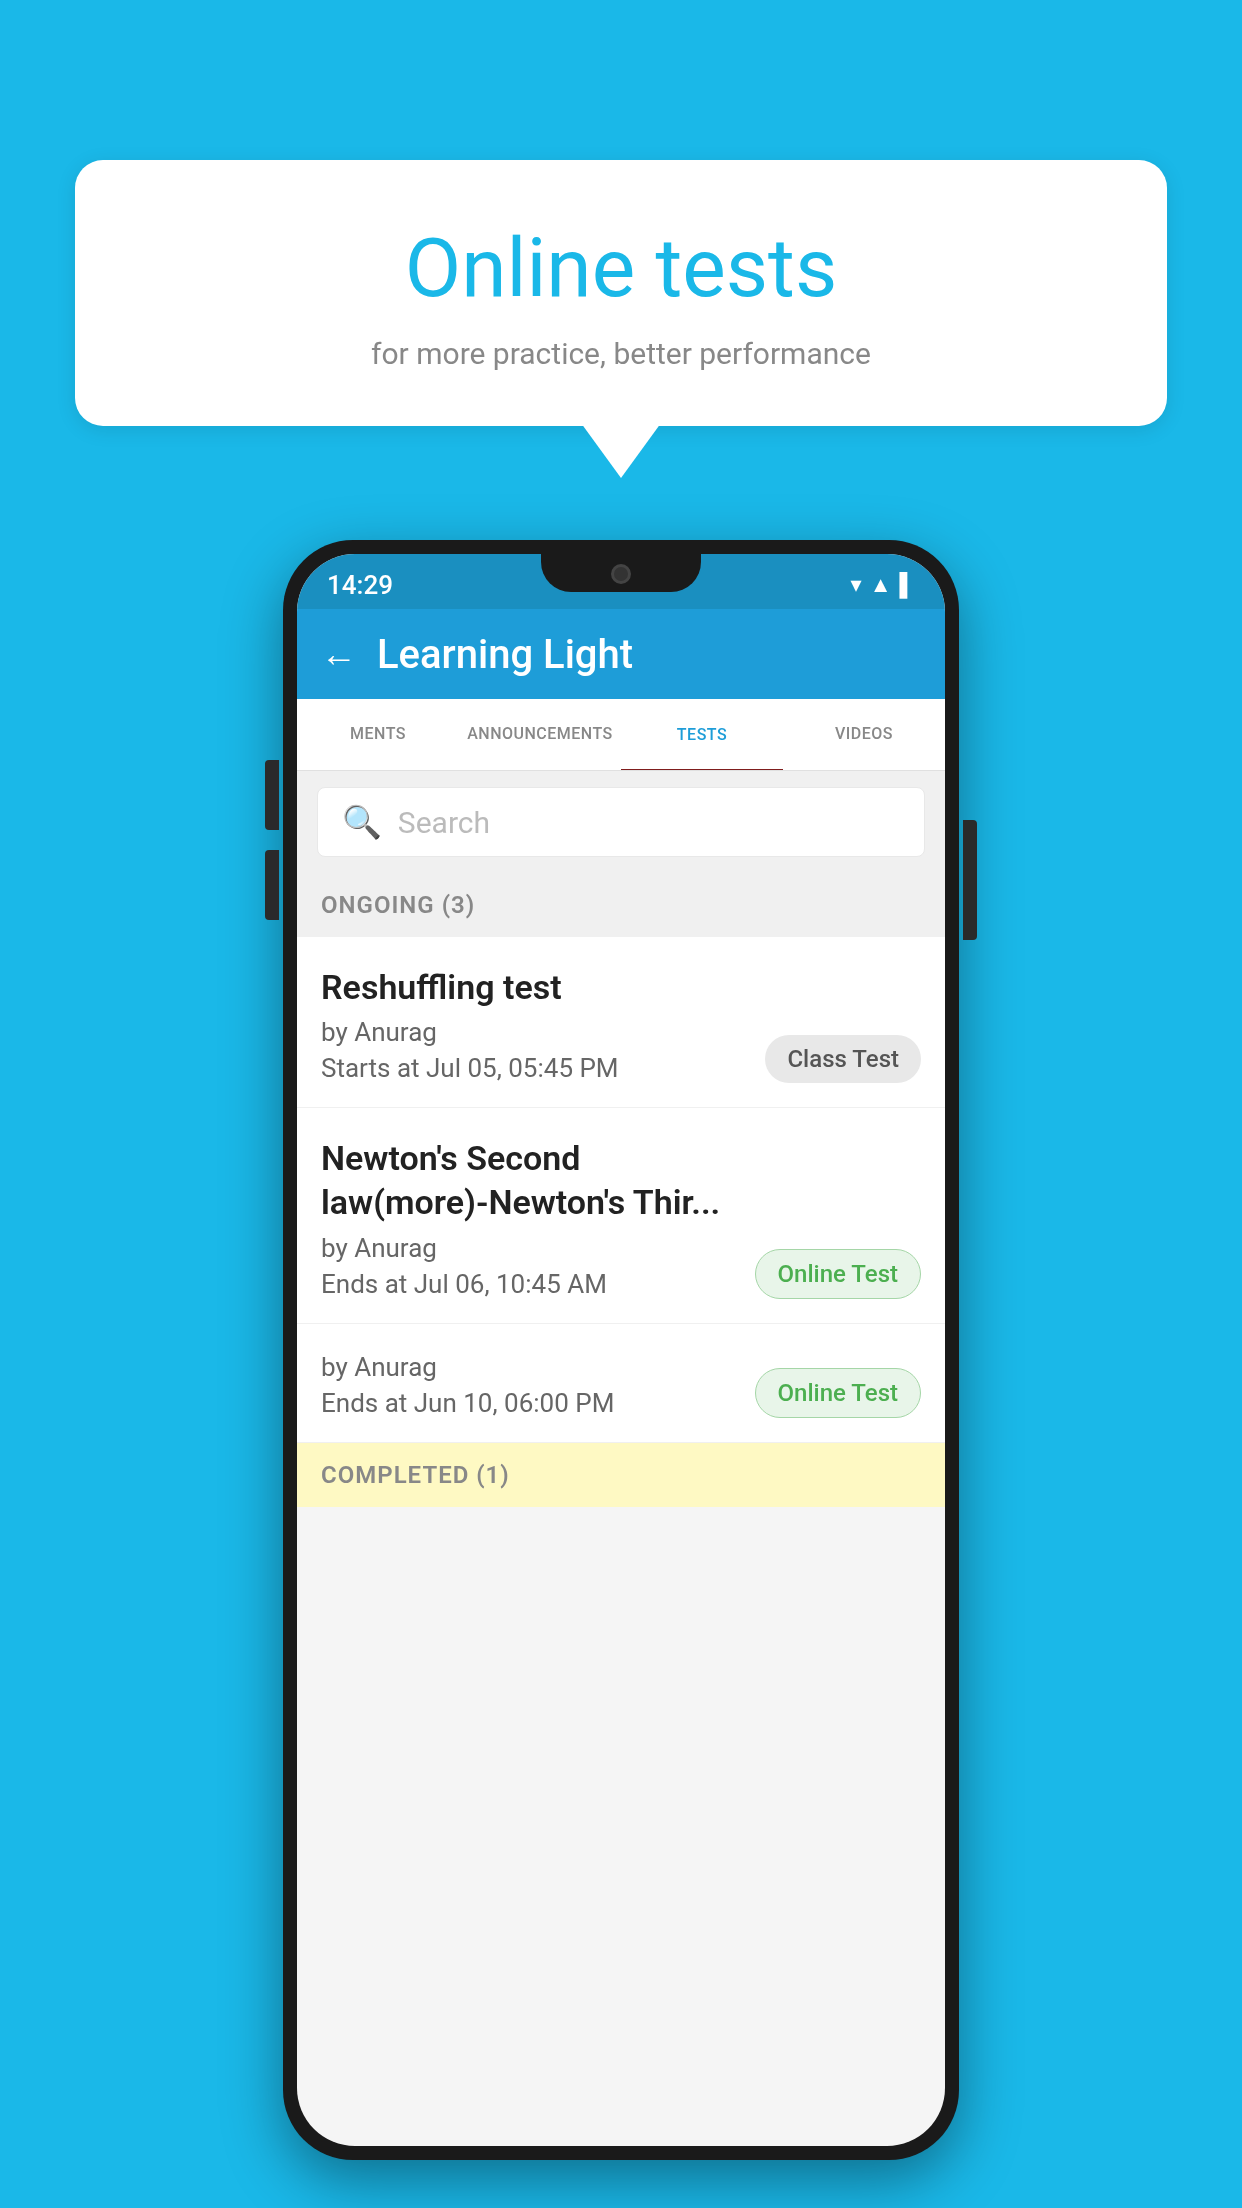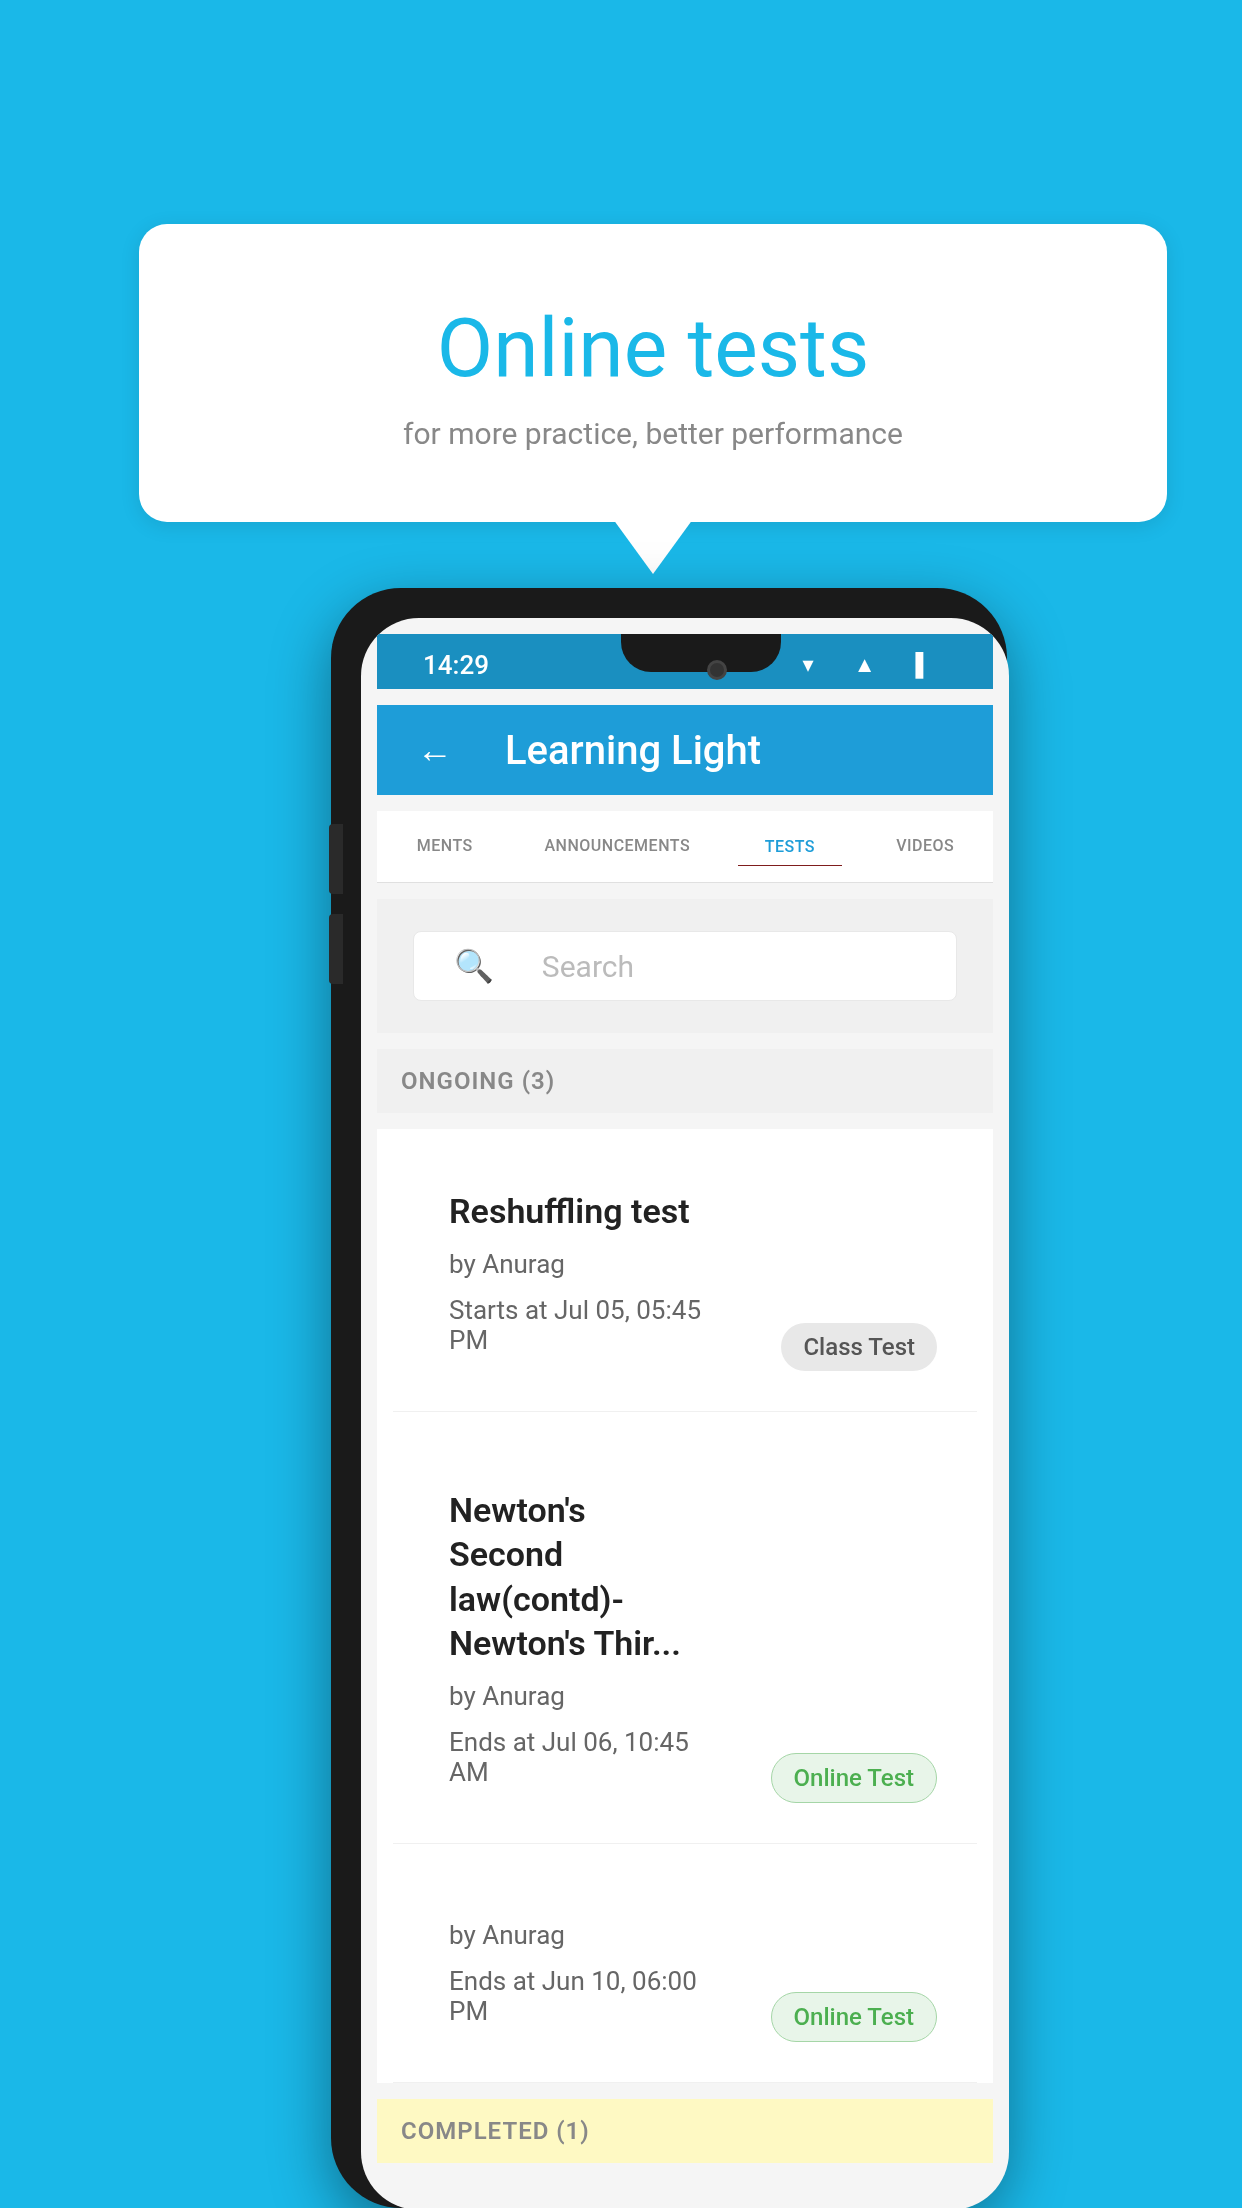--- a/index.html
+++ b/index.html
@@ -1,15 +1,15 @@
 <!DOCTYPE html>
 <html><head>
   <meta charset="utf-8">
   <style>
-    * { margin: 16px; padding: 0; box-sizing: border-box; }
+    * { margin: 0; padding: 0; box-sizing: border-box; }
 
     body {
       width: 1242px;
       height: 2208px;
       background-color: #1ab8e8;
       font-family: 'Roboto', Arial, sans-serif;
       overflow: hidden;
       position: relative;
     }
 
@@ -378,21 +378,21 @@
         <div class="test-info">
           <div class="test-name">Reshuffling test</div>
           <div class="test-author">by Anurag</div>
           <div class="test-date">Starts at  Jul 05, 05:45 PM</div>
         </div>
         <span class="test-badge badge-class">Class Test</span>
       </div>
 
       <div class="test-item">
         <div class="test-info">
-          <div class="test-name">Newton's Second law(contd)-Newton's Thir...</div>
+          <div class="test-name">Newton's Second law(more)-Newton's Thir...</div>
           <div class="test-author">by Anurag</div>
           <div class="test-date">Ends at  Jul 06, 10:45 AM</div>
         </div>
         <span class="test-badge badge-online">Online Test</span>
       </div>
 
       <div class="test-item">
         <div class="test-info">
           <div class="test-author">by Anurag</div>
           <div class="test-date">Ends at  Jun 10, 06:00 PM</div>

